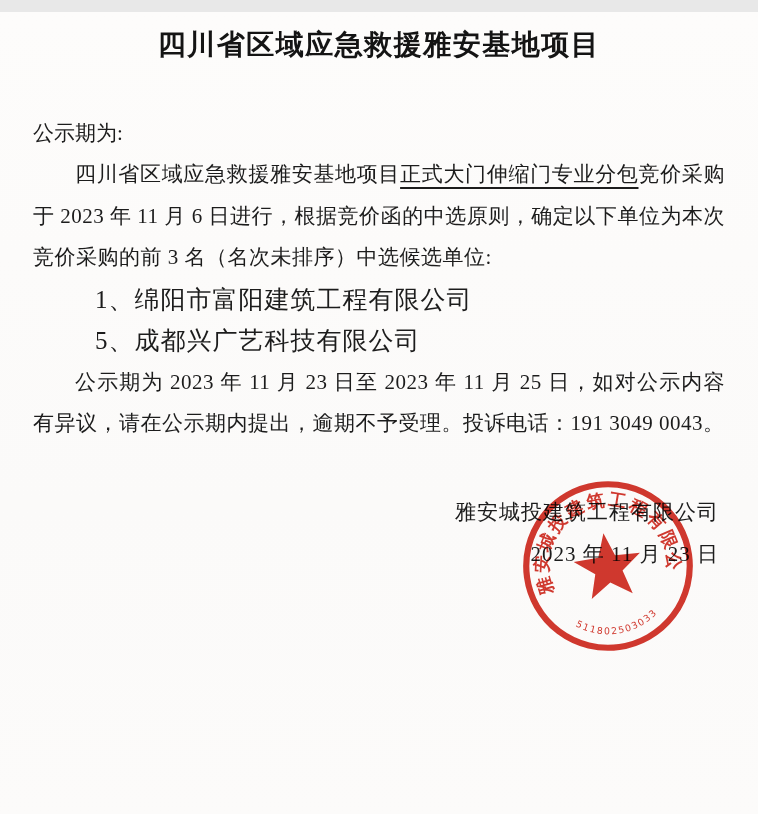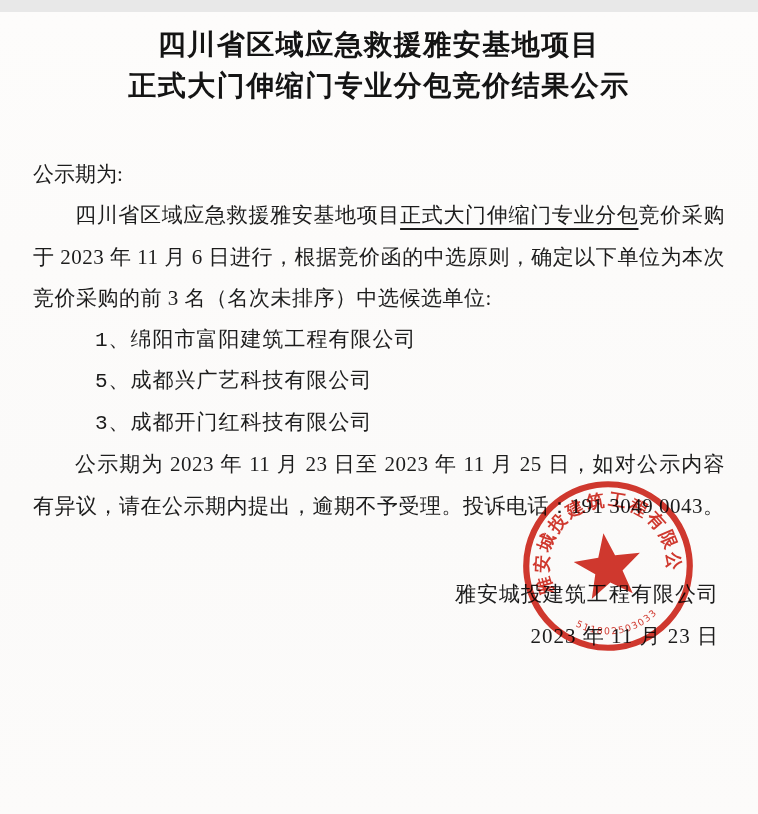--- a/index.html
+++ b/index.html
@@ -40,23 +40,22 @@
   .underlined {
     text-decoration: underline;
     text-decoration-thickness: 1.5px;
     text-underline-offset: 6px;
     font-family: Liberation Serif, serif;
   }
   .winner-list {
     list-style: none;
     margin: 0;
     padding: 0;
-    font-size: 21px;
+    font-size: 25px;
     line-height: 41.5px;
-    font-family: Liberation Mono, monospace;
   }
   .winner-item { padding-left: 62px; letter-spacing: 1px; }
   .sig-block {
     margin-top: 46px;
     text-align: right;
     font-size: 21px;
     line-height: 42px;
     padding-right: 6px;
     letter-spacing: 1px;
   }
@@ -71,30 +70,28 @@
     opacity: 0.9;
     pointer-events: none;
   }
 </style>
 </head>
 <body>
 
 <div class="page">
 
   <div class="title-line">四川省区域应急救援雅安基地项目</div>
-  <div class="title-line">正式大门伸缩门专业分包竞价结果公示</div>
 
   <div class="salutation">公示期为:</div>
 
   <p class="para"><span>四川省区域应急救援雅安基地项目</span><span class="underlined">正式大门伸缩门专业分包</span><span>竞价采购于 2023 年 11 月 6 日进行，根据竞价函的中选原则，确定以下单位为本次竞价采购的前 3 名（名次未排序）中选候选单位:</span></p>
 
   <ul class="winner-list">
     <li class="winner-item">1、绵阳市富阳建筑工程有限公司</li>
     <li class="winner-item">5、成都兴广艺科技有限公司</li>
-    <li class="winner-item">3、成都开门红科技有限公司</li>
   </ul>
 
   <p class="para">公示期为 2023 年 11 月 23 日至 2023 年 11 月 25 日，如对公示内容有异议，请在公示期内提出，逾期不予受理。投诉电话：191 3049 0043。</p>
 
   <div class="sig-block">
     <div>雅安城投建筑工程有限公司</div>
     <div>2023 年 11 月 23 日</div>
   </div>
 
   <svg class="seal" viewBox="0 0 172 172" xmlns="http://www.w3.org/2000/svg" aria-hidden="true">

